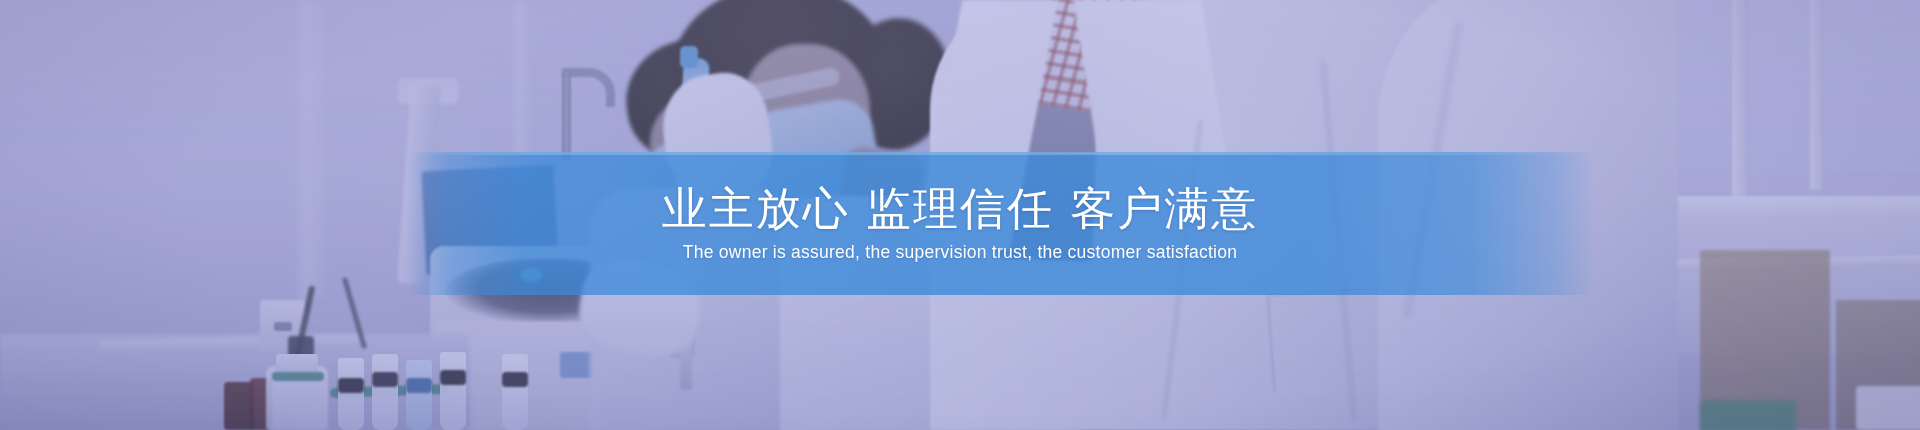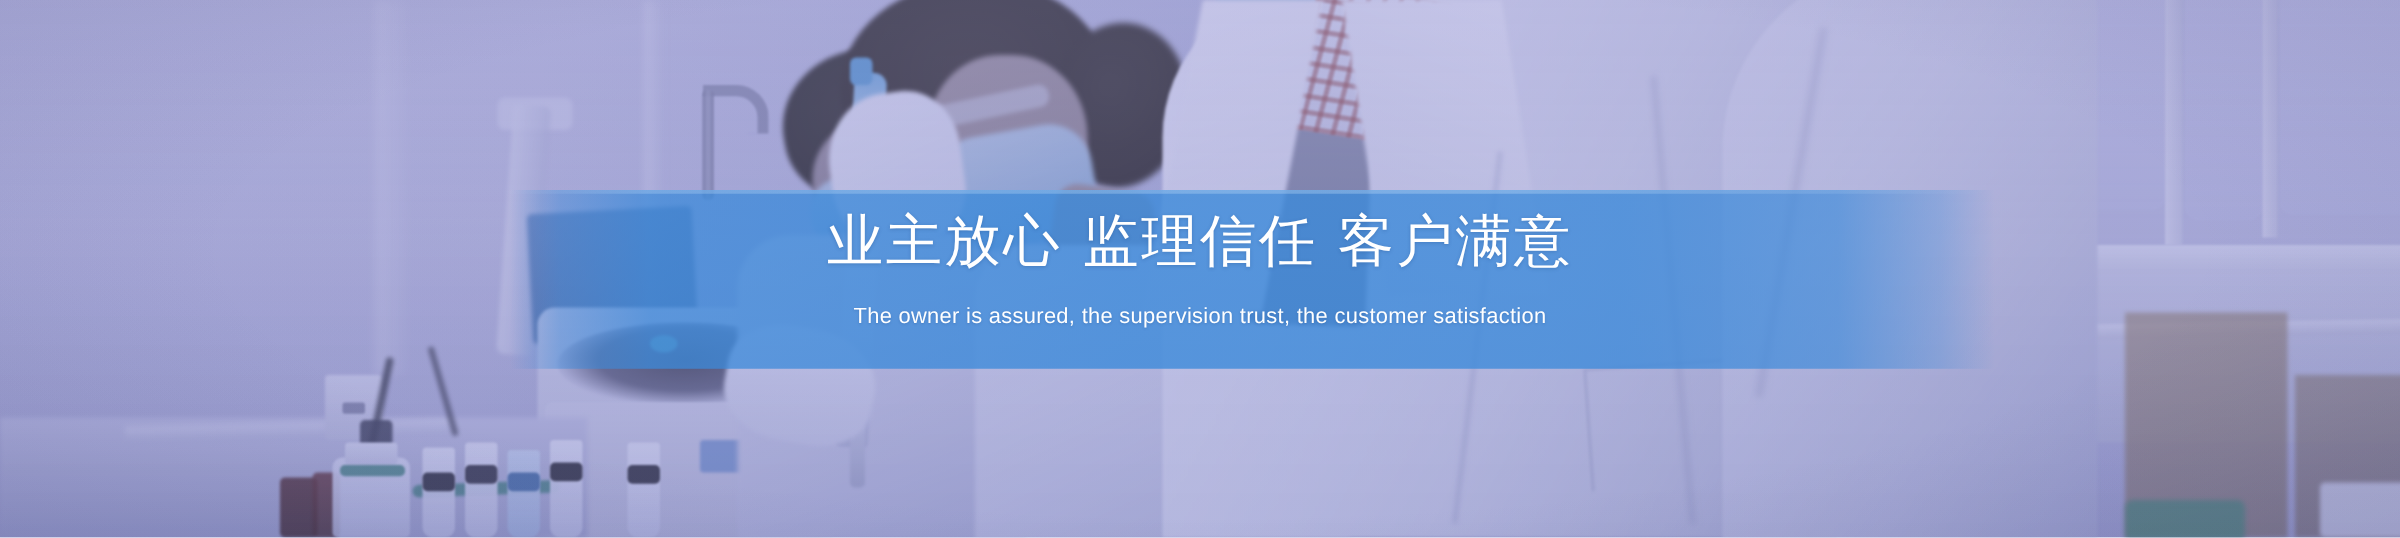--- a/index.html
+++ b/index.html
@@ -426,21 +426,21 @@
   }
   .subline{
     color:#ffffff;
     font-family:"Liberation Sans","DejaVu Sans",sans-serif;
     font-size:17.5px;
     font-weight:400;
     letter-spacing:.25px;
     line-height:1;
     white-space:nowrap;
     text-shadow:0 1px 2px rgba(30,70,130,.26);
-    margin:16px;
+    margin:0;
   }
 </style>
 </head>
 <body>
 
 <div class="banner">
 
   <div class="photo">
 
     <div class="wall"></div>

